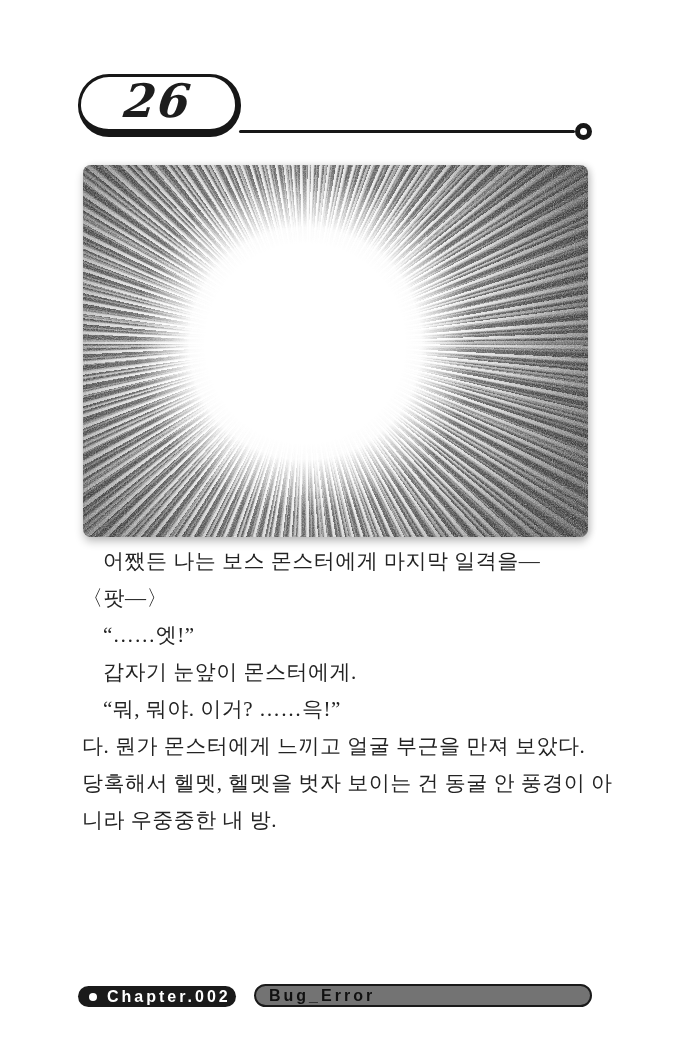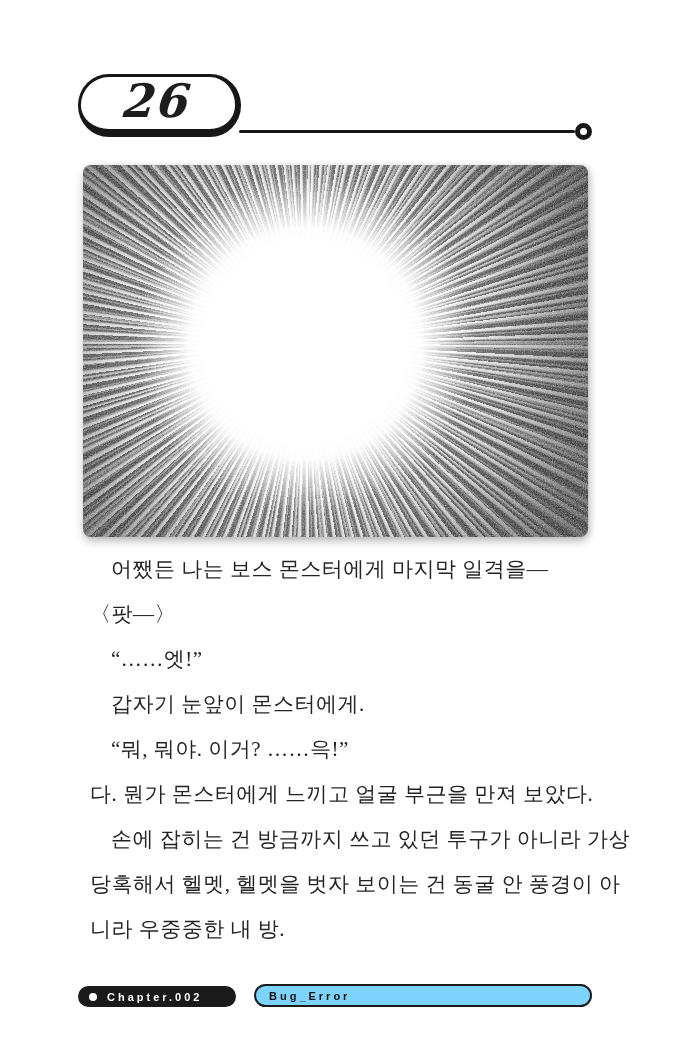--- a/index.html
+++ b/index.html
@@ -77,21 +77,21 @@
   
   .body-text {
     position: absolute;
     left: 82px; top: 543px;
     width: 516px;
     font-size: 21px;
     line-height: 37px;
     color: var(--ink, #232323);
     letter-spacing: 0.5px;
   }
-  .body-text p { margin: 8px; white-space: nowrap; }
+  .body-text p { margin: 0; white-space: nowrap; }
   .body-text p.indent { padding-left: 21px; }
 
   
   .footer-chapter {
     position: absolute;
     left: 78px; top: 986px;
     width: 158px; height: 21px;
     box-sizing: border-box;
     background: var(--footer-badge-bg, #1a1a1a);
     border-radius: 11px;
@@ -104,30 +104,30 @@
     background: #ffffff;
     border-radius: 50%;
     margin-right: 10px;
     flex: 0 0 auto;
   }
   .footer-section {
     position: absolute;
     left: 254px; top: 984px;
     width: 338px; height: 23px;
     box-sizing: border-box;
-    background: #7dd3fc;
+    background: #737373;
     border: 2px solid var(--footer-badge-bg, #1a1a1a);
     border-radius: 12px;
     display: flex; align-items: center;
     padding-left: 13px;
     color: #111111;
   }
   .footer-label {
     font-family: "Liberation Sans", "DejaVu Sans", sans-serif;
-    font-size: 11px;
+    font-size: 16px;
     font-weight: 700;
     letter-spacing: 3px;
     white-space: nowrap;
   }
 </style>
 </head>
 <body>
 
 <div class="page">
 
@@ -148,21 +148,20 @@
     <div class="burst"></div>
   </div>
 
   <div class="body-text">
     <p class="line indent">어쨌든 나는 보스 몬스터에게 마지막 일격을―</p>
     <p class="line">〈팟―〉</p>
     <p class="line indent">“……엣!”</p>
     <p class="line indent">갑자기 눈앞이 몬스터에게.</p>
     <p class="line indent">“뭐, 뭐야. 이거? ……윽!”</p>
     <p class="line">다. 뭔가 몬스터에게 느끼고 얼굴 부근을 만져 보았다.</p>
-    <p class="line indent">손에 잡히는 건 방금까지 쓰고 있던 투구가 아니라 가상</p>
     <p class="line">당혹해서 헬멧, 헬멧을 벗자 보이는 건 동굴 안 풍경이 아</p>
     <p class="line">니라 우중중한 내 방.</p>
   </div>
 
   <div class="footer-chapter">
     <span class="bullet"></span>
     <span class="footer-label">Chapter.002</span>
   </div>
   <div class="footer-section">
     <span class="footer-label">Bug_Error</span>

